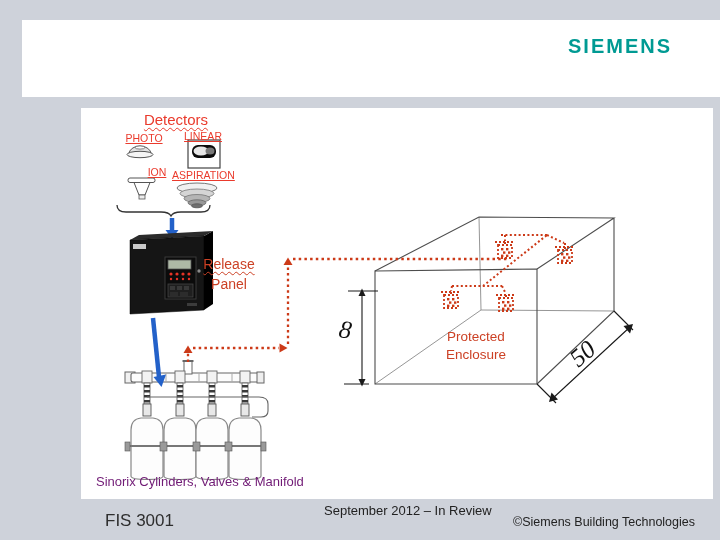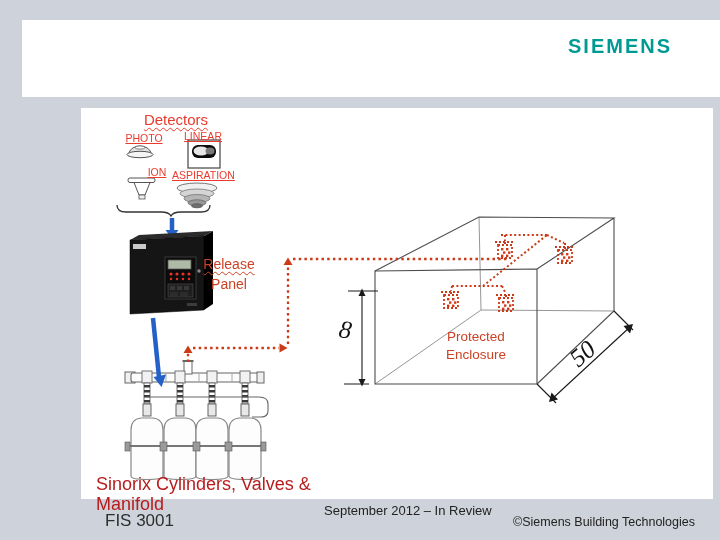--- a/index.html
+++ b/index.html
@@ -24,21 +24,21 @@
   .aspiration-l{left:91px;top:62px;width:66px;text-align:left;}
   .release-l{left:115px;top:147px;width:66px;font-size:14px;text-align:center;
     color:var(--diagram-red,#cc4125);line-height:1.4;}
   .release-l .wavy{text-decoration:underline;text-decoration-style:wavy;
     text-decoration-thickness:1px;text-underline-offset:2px;}
   .enclosure-l{left:349px;top:220px;width:92px;font-size:13.5px;text-align:center;
     color:var(--diagram-red,#cc4125);line-height:1.3;}
   .dim{font-family:"Liberation Serif",serif;font-style:italic;font-size:25px;color:#111;}
   .dim-8{left:258px;top:208px;transform:rotate(8deg);}
   .dim-50{left:489px;top:232px;transform:rotate(-40deg);}
-  .sinorix-l{left:15px;top:367px;width:230px;font-size:18px;color:#b91c1c;}
+  .sinorix-l{left:15px;top:367px;width:230px;font-size:13px;color:#701a75;}
   .footer-docid{position:absolute;left:105px;top:511px;font-size:17px;color:#2e2e2e;}
   .footer-status{position:absolute;left:324px;top:503px;font-size:13px;color:#222;}
   .footer-copy{position:absolute;left:513px;top:515px;font-size:12.5px;color:#222;}
   
   .pipe{stroke:var(--pipe-red,#cc3a18);fill:none;}
   .pipe-fill{fill:var(--pipe-red,#cc3a18);stroke:none;}
   .blue-ln{stroke:var(--arrow-blue,#2361c9);fill:none;}
   .blue-fill{fill:var(--arrow-blue,#2361c9);stroke:none;}
   .box-edge{stroke:#4d4d4d;stroke-width:1.1;fill:none;}
   .box-hidden{stroke:#8a8a8a;stroke-width:0.9;fill:none;}

